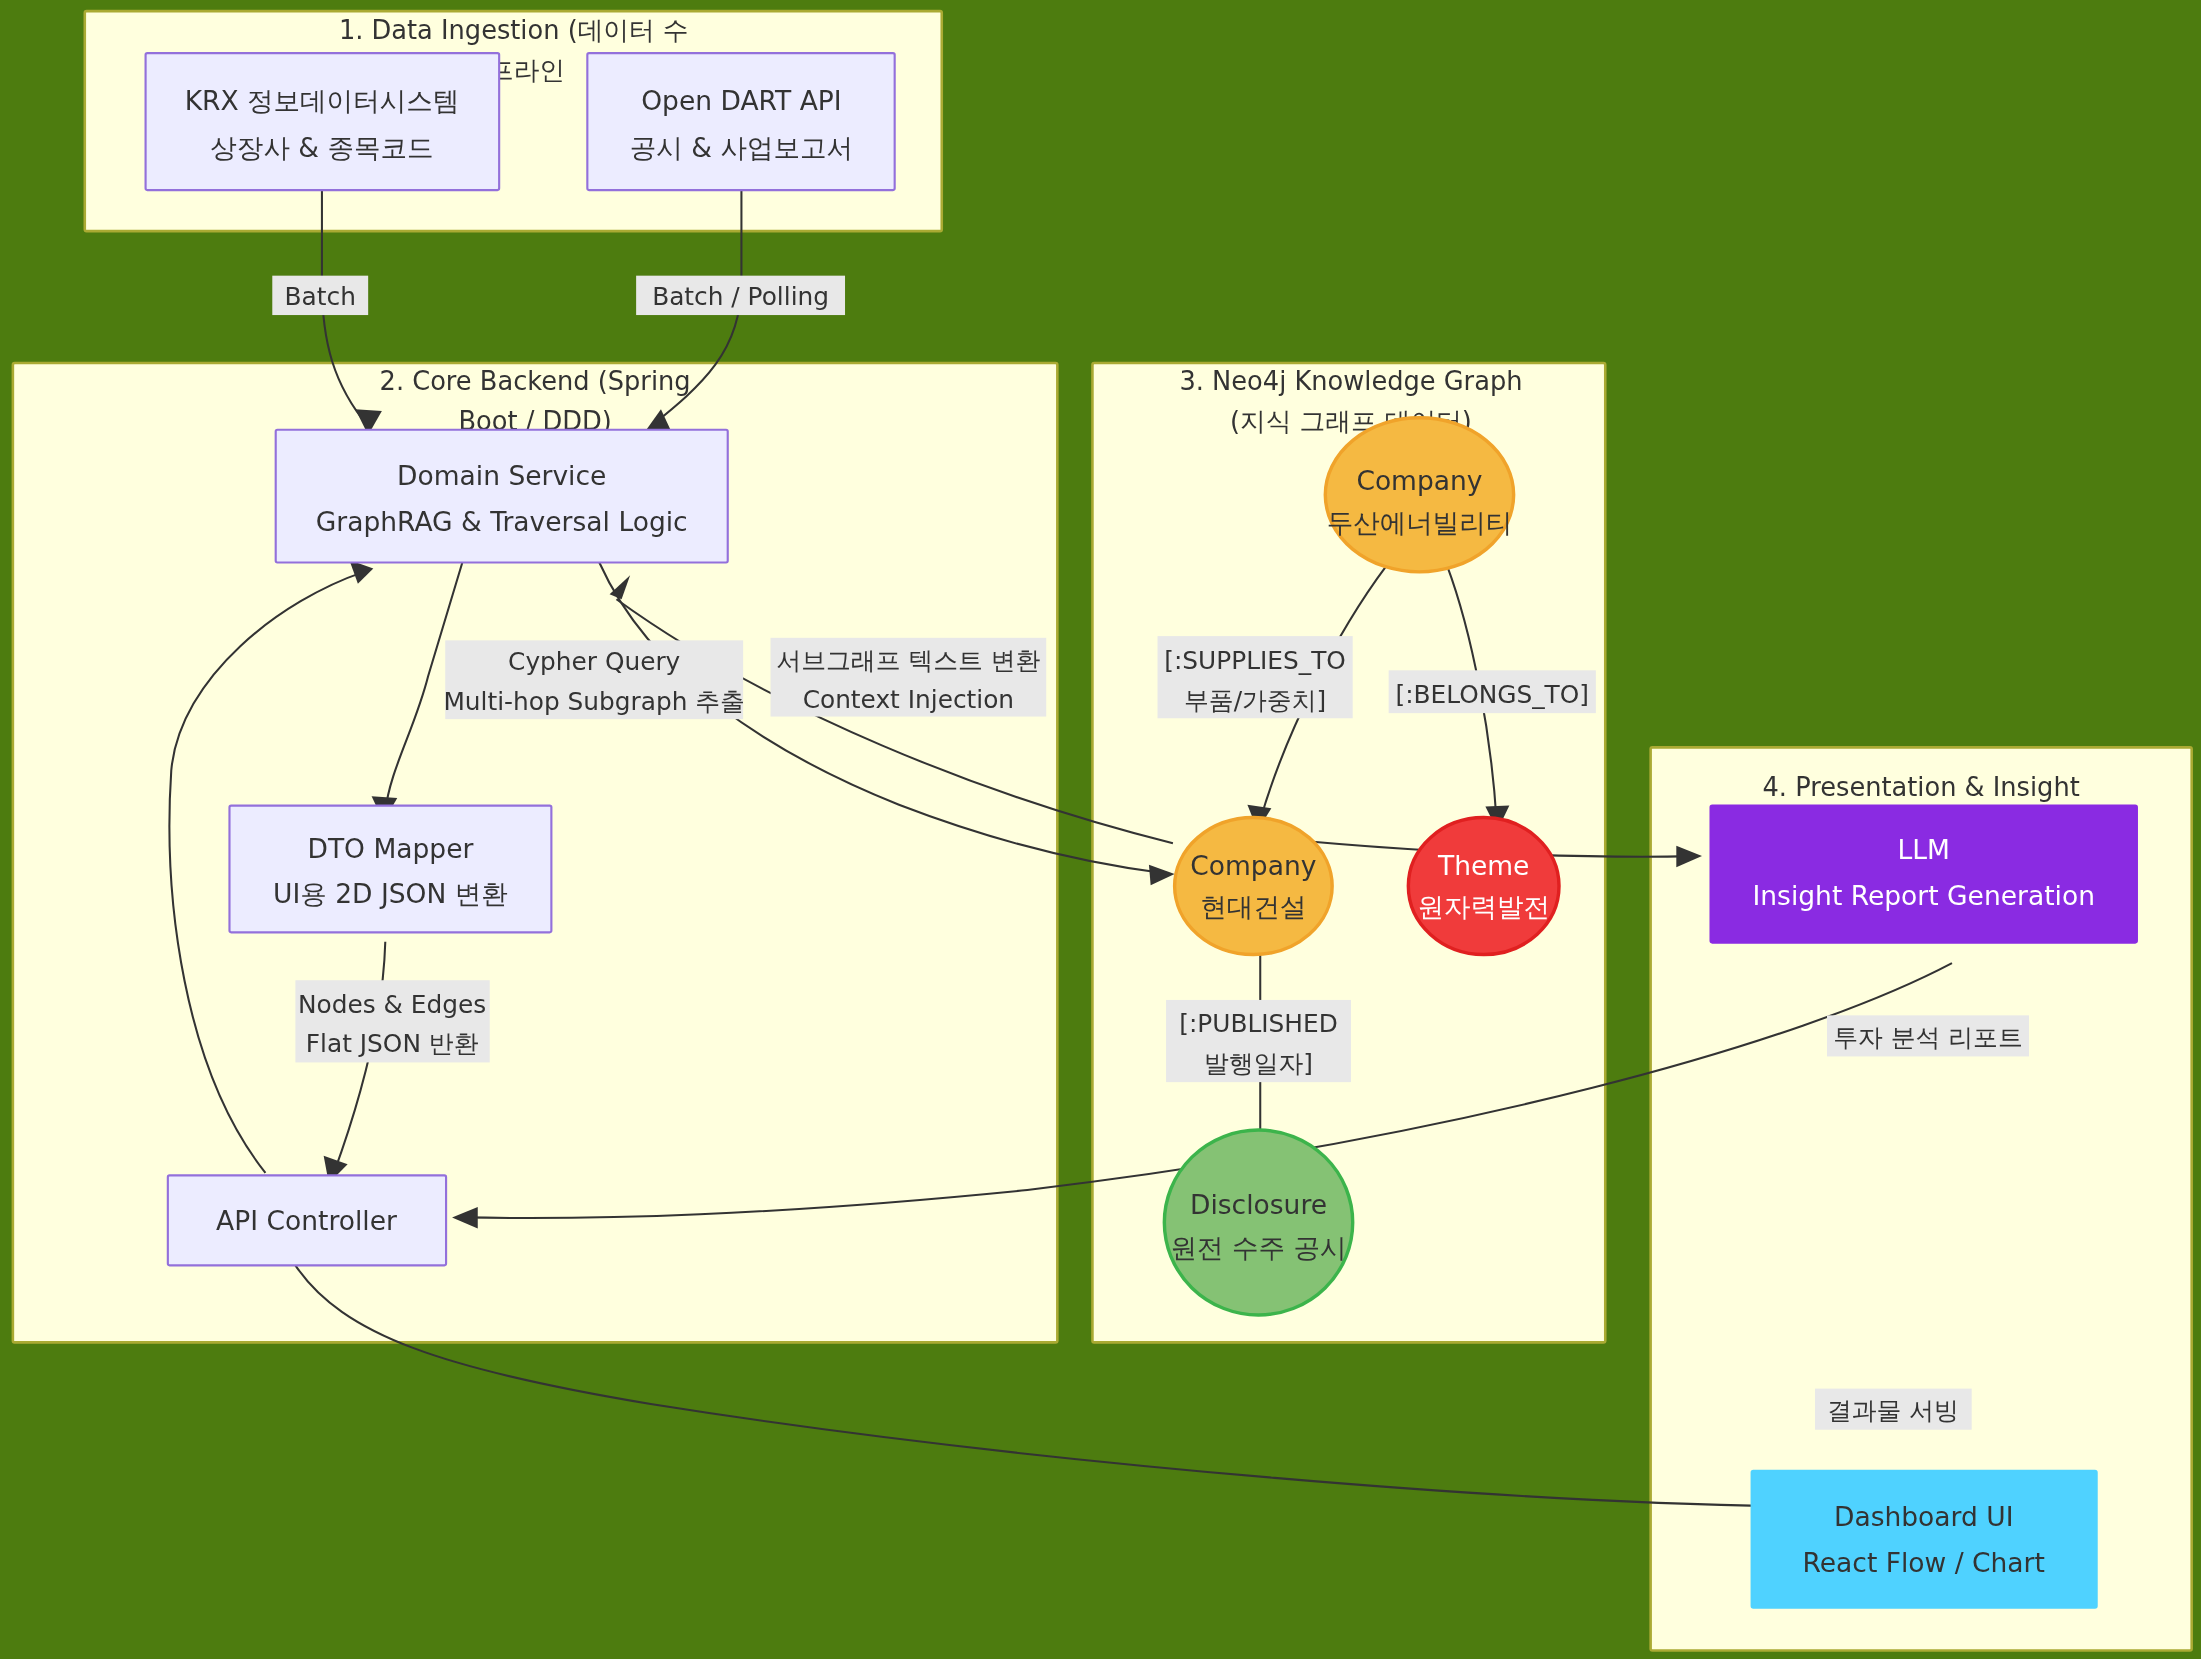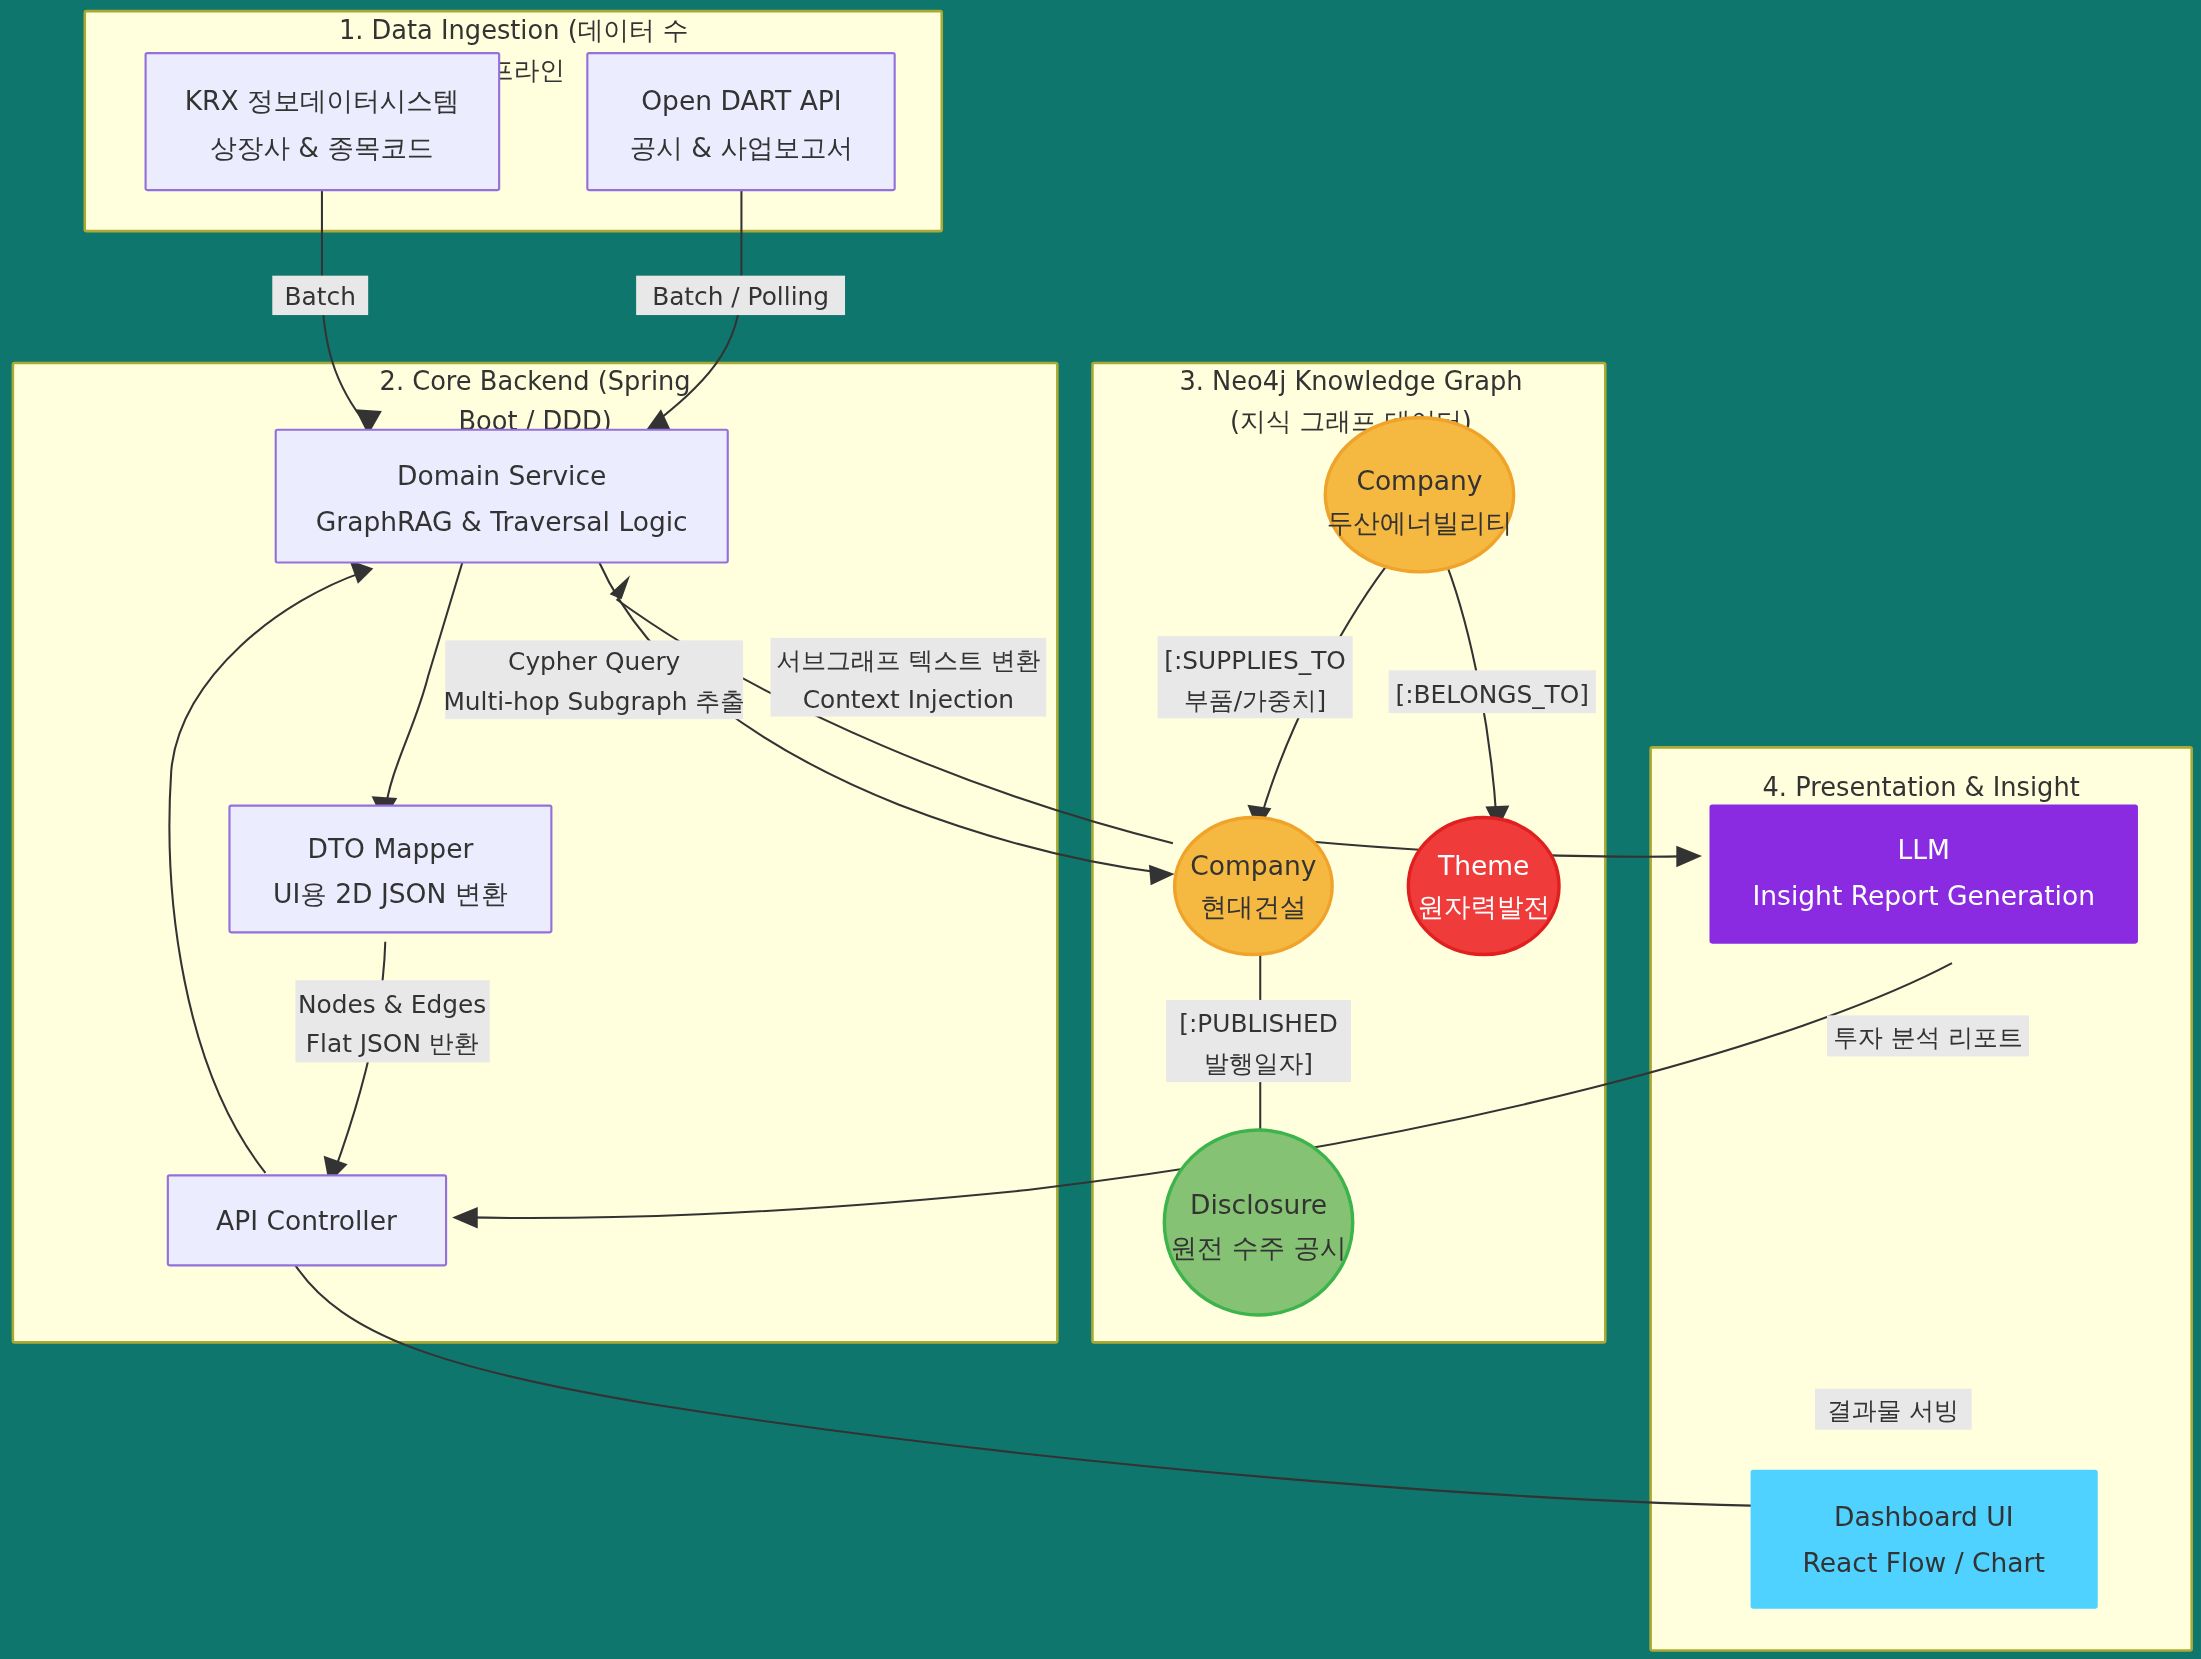--- a/index.html
+++ b/index.html
@@ -4,21 +4,21 @@
 <style>
   html, body {
     margin: 0;
     padding: 0;
     background: #ffffff;
   }
   #stage {
     position: relative;
     width: 2202px;
     height: 1660px;
-    background: #0f766e;
+    background: #4d7c0f;
     font-family: "DejaVu Sans", "Liberation Sans", sans-serif;
     overflow: hidden;
   }
   svg.layer {
     position: absolute;
     top: 0;
     left: 0;
     width: 2202px;
     height: 1660px;
   }

